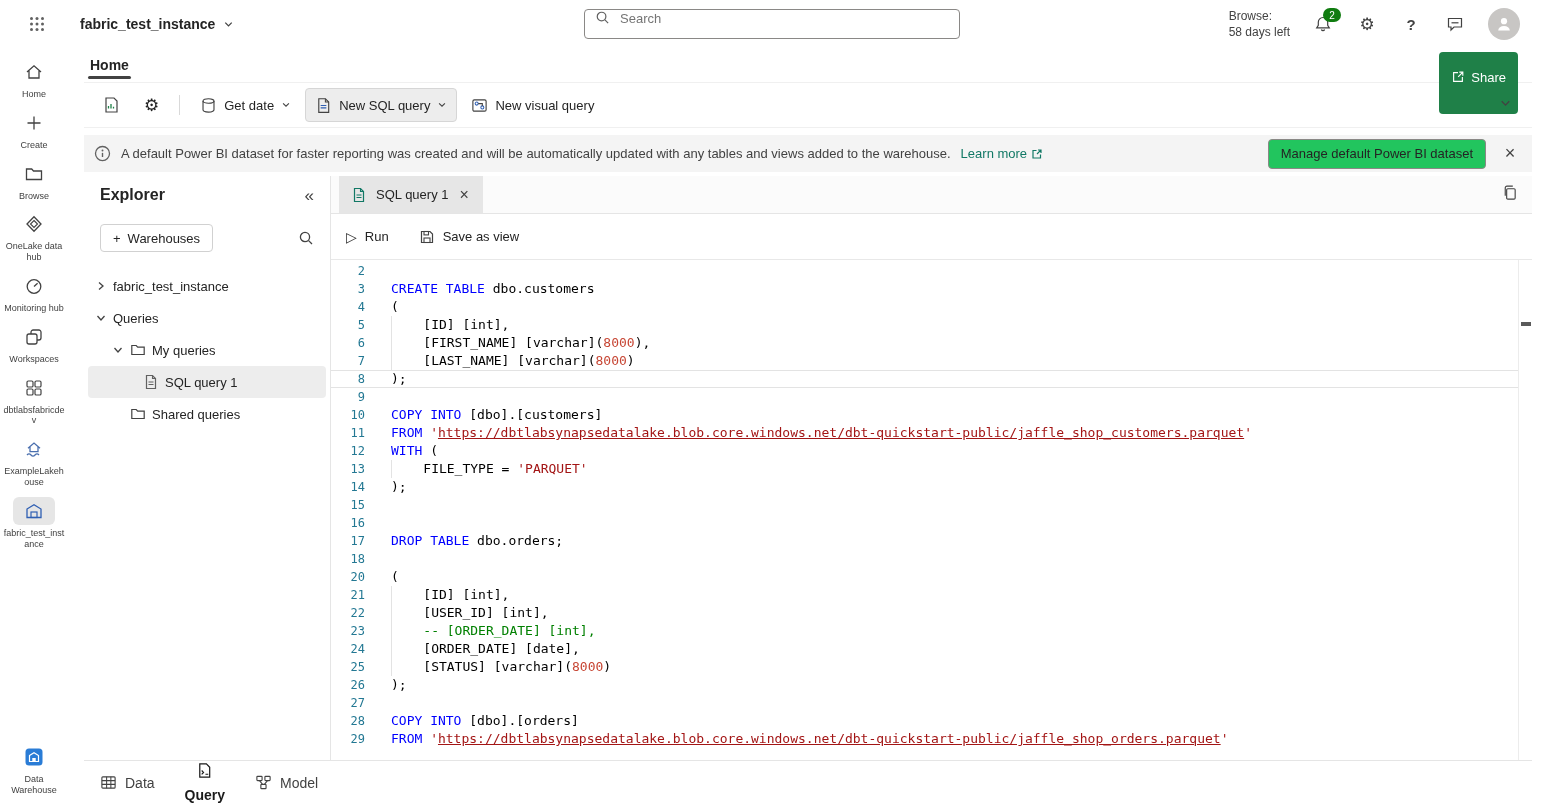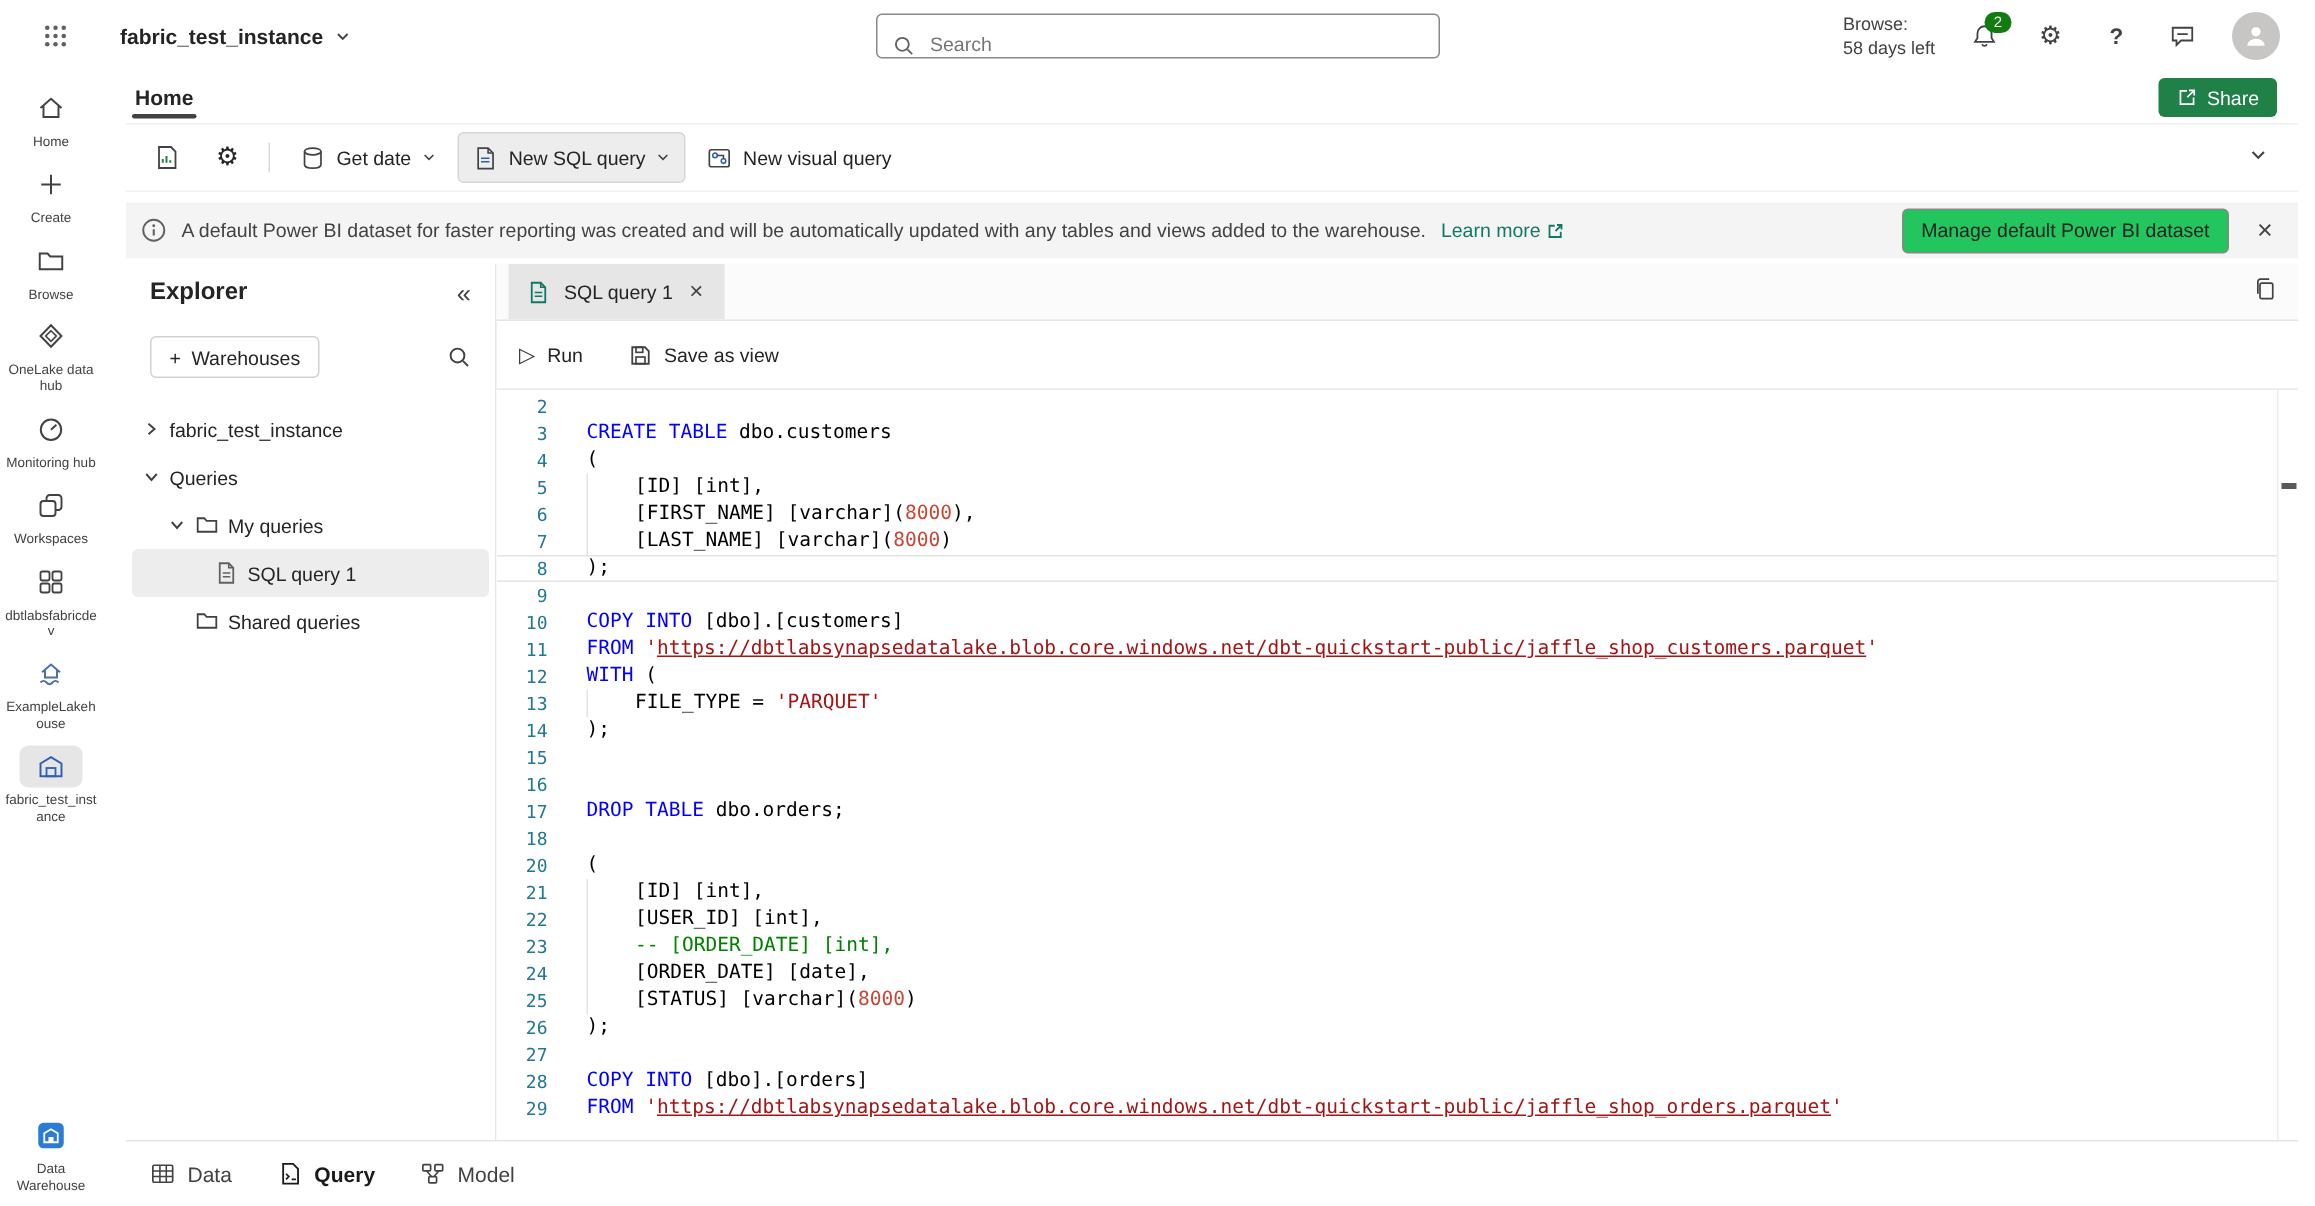--- a/index.html
+++ b/index.html
@@ -5,21 +5,21 @@
   html,body{margin:0;padding:0;background:#fff;}
   .root{position:relative;width:1532px;height:804px;overflow:hidden;background:#fff;
         font-family:"Liberation Sans","DejaVu Sans",sans-serif;font-size:13px;color:#242424;}
   svg{display:block;}
 
   
   .topbar{position:absolute;top:0;left:0;right:0;height:48px;display:flex;align-items:center;background:#fff;}
   .waffle{margin-left:26px;cursor:pointer;}
   .ws-switch{display:flex;align-items:center;gap:8px;margin-left:32px;font-size:14px;font-weight:700;cursor:pointer;}
   .searchbox{position:absolute;left:584px;top:9px;width:376px;height:30px;border:1px solid #8a8886;border-radius:4px;
-             display:flex;align-items:flex-end;gap:8px;padding:0 10px;box-sizing:border-box;background:#fff;}
+             display:flex;align-items:flex-start;gap:8px;padding:0 10px;box-sizing:border-box;background:#fff;}
   .searchbox input{border:none;outline:none;flex:1;font-size:13px;color:#242424;background:transparent;
                    font-family:"Liberation Sans",sans-serif;}
   .top-right{position:absolute;right:12px;top:0;height:48px;display:flex;align-items:center;gap:22px;}
   .trial{font-size:12px;line-height:1.35;color:#424242;}
   .icon-btn{position:relative;color:#424242;cursor:pointer;display:flex;align-items:center;justify-content:center;width:22px;height:22px;}
   .glyph17{font-size:17px;} .glyph15{font-size:15px;font-weight:700;}
   .badge{position:absolute;top:-5px;right:-7px;min-width:14px;height:14px;border-radius:7px;background:#107c10;color:#fff;
          font-size:10px;display:flex;align-items:center;justify-content:center;padding:0 2px;}
   .avatar{width:32px;height:32px;border-radius:50%;background:#c8c6c4;display:flex;align-items:center;justify-content:center;cursor:pointer;}
 
@@ -29,21 +29,21 @@
   .rail-item{display:flex;flex-direction:column;align-items:center;gap:3px;width:66px;cursor:pointer;}
   .rail-label{font-size:9px;color:#424242;text-align:center;line-height:1.2;overflow-wrap:anywhere;max-width:62px;}
   .iconwrap{padding:4px 11px;border-radius:6px;display:flex;align-items:center;justify-content:center;}
   .iconwrap.sel{background:#e6e6e6;}
   .rail-spacer{flex:1;}
 
   
   .tabrow{position:absolute;left:84px;top:48px;right:0;height:34px;display:flex;align-items:center;border-bottom:1px solid #f0f0f0;}
   .home-tab{position:relative;height:100%;display:flex;align-items:center;padding:0 6px;font-size:14px;font-weight:700;cursor:pointer;}
   .home-tab::after{content:"";position:absolute;left:4px;right:4px;bottom:3px;height:3px;border-radius:2px;background:#424242;}
-  .share-btn{position:absolute;right:14px;top:4px;height:26px;display:flex;align-items:center;gap:6px;padding:0 12px;
+  .share-btn{position:absolute;right:14px;top:4px;height:26px;display:flex;align-items:flex-start;gap:6px;padding:18px 12px;
              background:#1f8048;color:#fff;border-radius:4px;font-size:13px;cursor:pointer;}
 
   
   .ribbon{position:absolute;left:84px;top:83px;right:0;height:45px;display:flex;align-items:center;gap:4px;
           padding:0 8px;border-bottom:1px solid #f0f0f0;box-sizing:border-box;}
   .tbtn{display:flex;align-items:center;gap:7px;height:32px;padding:0 9px;border-radius:4px;border:1px solid transparent;
         cursor:pointer;color:#242424;}
   .tbtn.active{background:#ededed;border-color:#d6d6d6;}
   .vdiv{width:1px;height:20px;background:#d9d9d9;margin:0 6px;}
   .ribbon-collapse{position:absolute;right:20px;top:14px;cursor:pointer;}
@@ -91,21 +91,21 @@
   .tok-k{color:#0000ff;} .tok-s{color:#a31515;} .tok-u{color:#a31515;text-decoration:underline;}
   .tok-n{color:#c74634;} .tok-c{color:#008000;} .tok-p{color:#000;}
   .tok-g{display:inline-block;border-left:1px solid #e3e3e3;}
   .overview{position:absolute;top:0;right:0;bottom:0;width:13px;border-left:1px solid #ececec;background:#fff;}
   .ov-mark{position:absolute;top:62px;right:1px;width:10px;height:4px;background:#5a5a5a;}
 
   
   .bottombar{position:absolute;left:84px;right:0;bottom:0;height:44px;display:flex;align-items:center;gap:30px;
              padding-left:16px;border-top:1px solid #e5e5e5;box-sizing:border-box;background:#fff;}
   .bbar-item{display:flex;align-items:center;gap:8px;color:#424242;cursor:pointer;font-size:14px;}
-  .bbar-item.active{color:#1a1a1a;font-weight:700;}
+  .bbar-item.active{color:#1a1a1a;font-weight:700;flex-direction:column;}
 </style>
 </head>
 <body>
 
 <div class="root">
 
   <header class="topbar">
     <span class="waffle icon-btn">
       <svg width="16" height="16" viewBox="0 0 16 16">
           <g fill="#616161">

